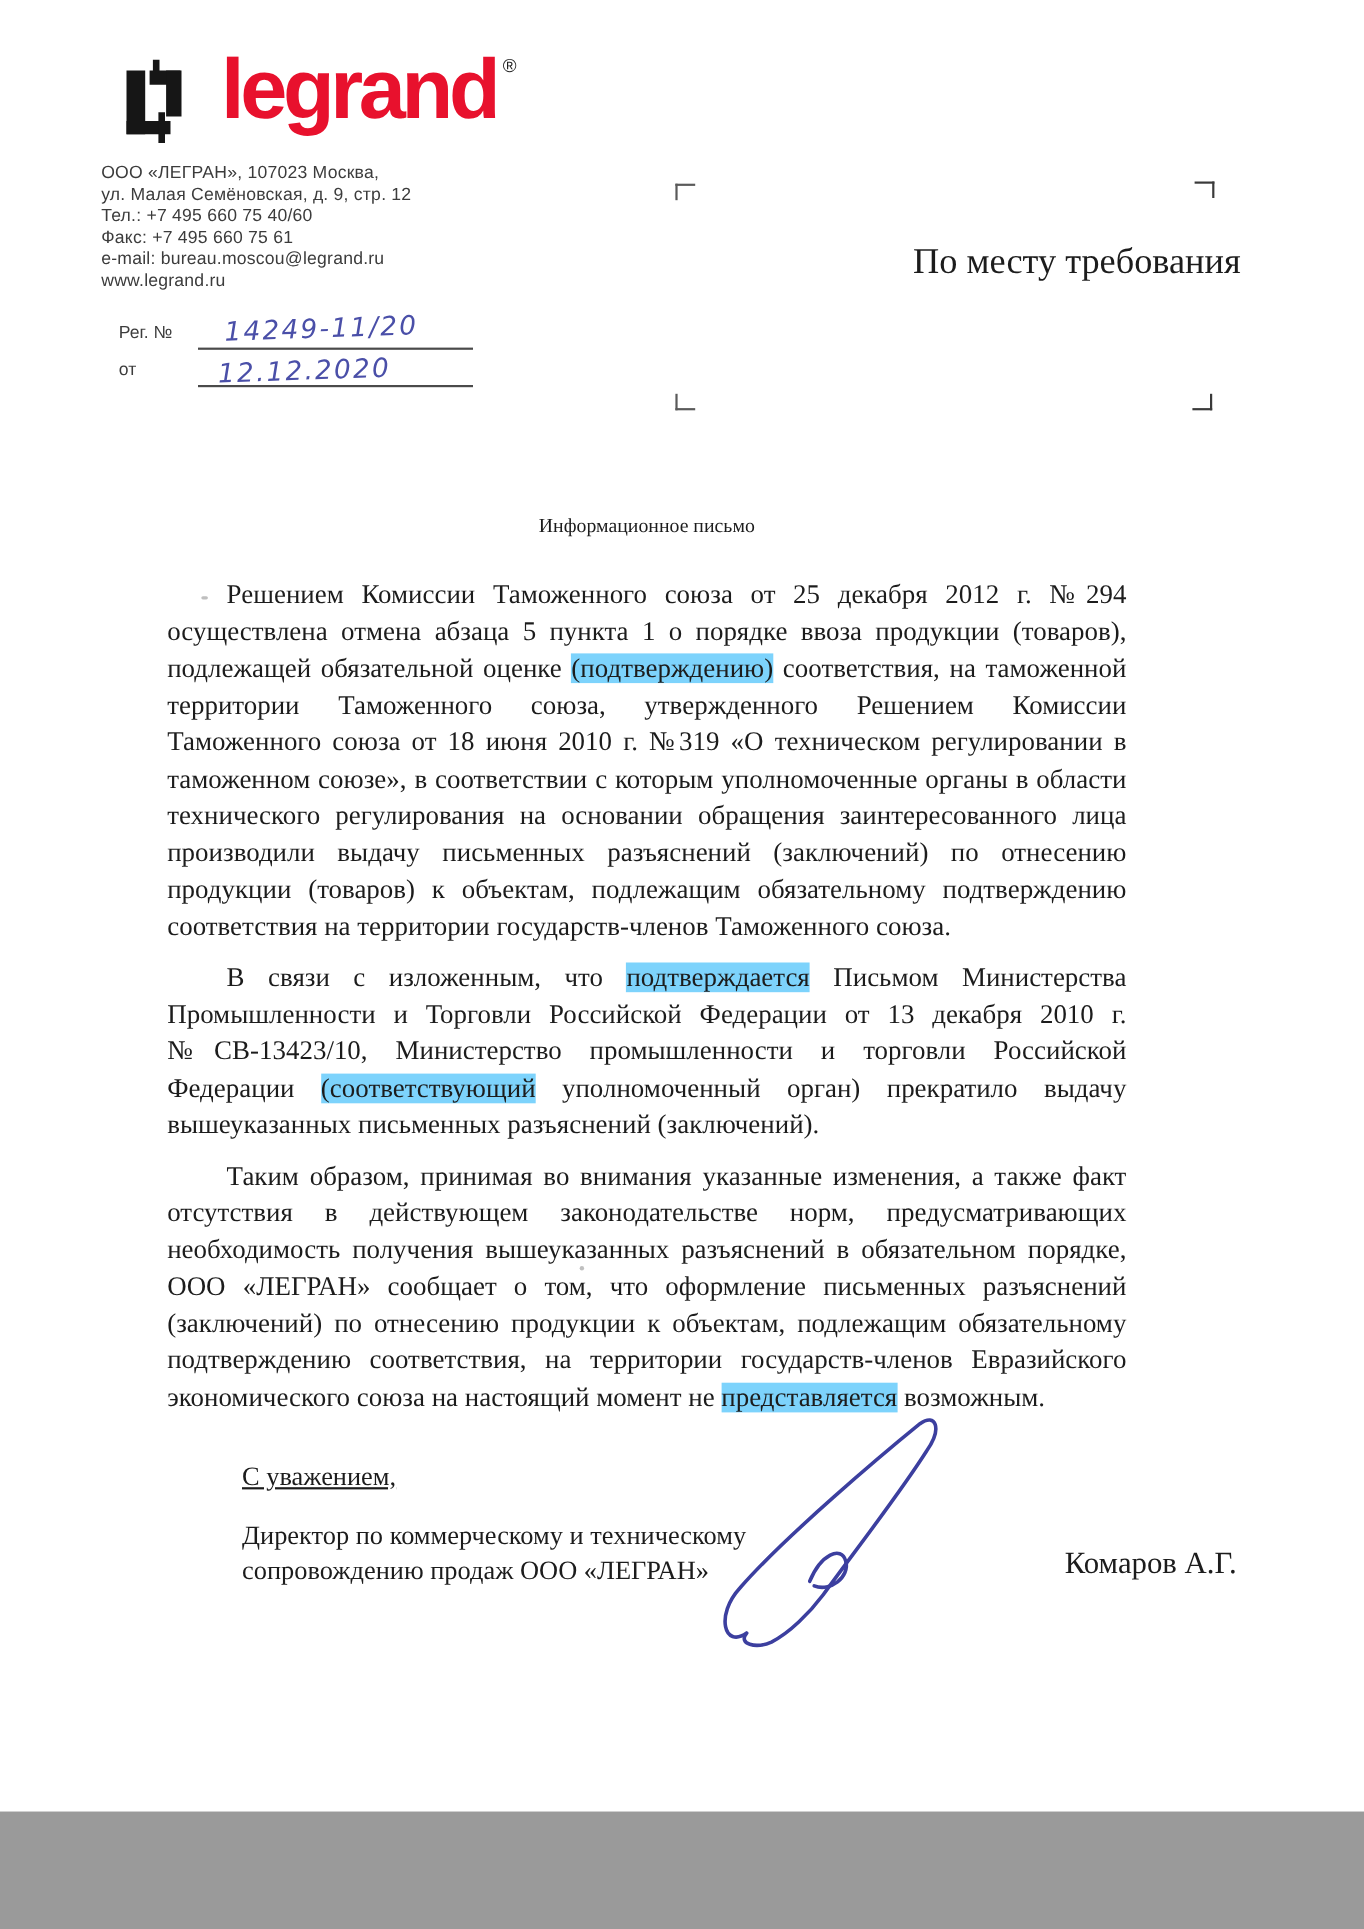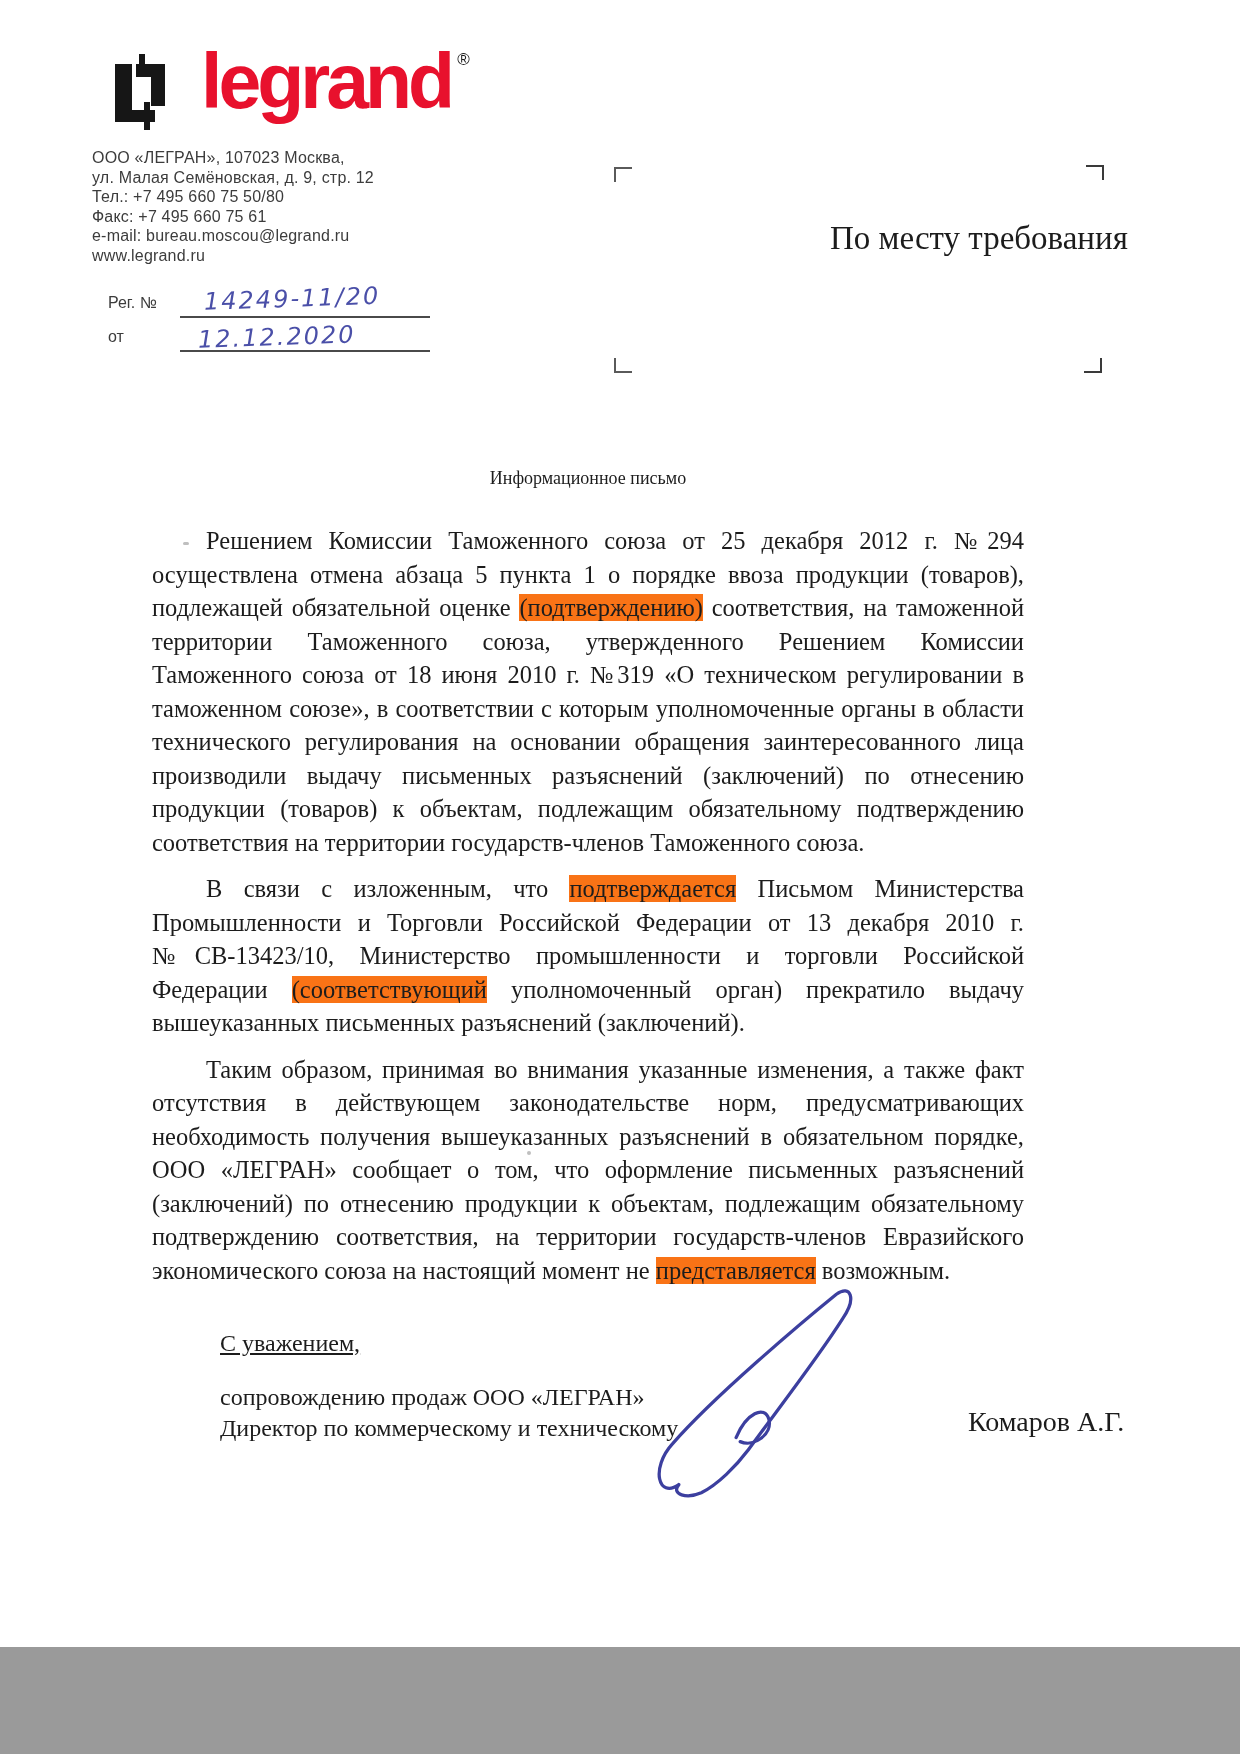--- a/index.html
+++ b/index.html
@@ -63,21 +63,21 @@
   .title{
     position:absolute;left:152px;top:468px;width:872px;
     text-align:center;font-size:18px;
   }
   .body-block{
     position:absolute;left:152px;top:524px;width:872px;
     font-size:24.5px;line-height:33.5px;
     text-align:justify;
   }
   .body-block p{margin:0 0 13px 0;text-indent:54px;}
-  .hl{background:#f97316;}
+  .hl{background:#7dd3fc;}
   
   .salutation{position:absolute;left:220px;top:1330px;font-size:24px;text-decoration:underline;}
   .position{position:absolute;left:220px;top:1382px;font-size:24px;line-height:31px;}
   .signer{position:absolute;left:968px;top:1406px;font-size:28px;}
   .signature{position:absolute;left:648px;top:1282px;width:256px;height:220px;}
   
   .speck{position:absolute;background:#bfbfbf;border-radius:2px;}
   .speck.s1{left:183px;top:542px;width:6px;height:3px;}
   .speck.s2{left:527px;top:1151px;width:4px;height:4px;}
 </style>
@@ -97,21 +97,21 @@
         <path d="M35 48 h6 v28 h-6 z"></path>
       </g>
     </svg>
     <span class="logo-word">legrand</span>
     <span class="logo-reg">®</span>
   </div>
 
   <div class="contact">
     <div>ООО «ЛЕГРАН», 107023 Москва,</div>
     <div>ул. Малая Семёновская, д. 9, стр. 12</div>
-    <div>Тел.:  +7 495 660 75 50/80</div>
+    <div>Тел.:  +7 495 660 75 40/60</div>
     <div>Факс: +7 495 660 75 61</div>
     <div>e-mail: bureau.moscou@legrand.ru</div>
     <div>www.legrand.ru</div>
   </div>
 
   <div class="reg-block">
     <div class="reg-row">
       <span class="reg-label">Рег. №</span>
       <span class="reg-line"></span>
       <span class="hand">14249-11/20</span>
@@ -133,22 +133,22 @@
   <div class="title">Информационное письмо</div>
 
   <div class="body-block">
     <p>Решением Комиссии Таможенного союза от 25 декабря 2012 г. №294 осуществлена отмена абзаца 5 пункта 1 о порядке ввоза продукции (товаров), подлежащей обязательной оценке <span class="hl">(подтверждению)</span> соответствия, на таможенной территории Таможенного союза, утвержденного Решением Комиссии Таможенного союза от 18 июня 2010 г. №319 «О техническом регулировании в таможенном союзе», в соответствии с которым уполномоченные органы в области технического регулирования на основании обращения заинтересованного лица производили выдачу письменных разъяснений (заключений) по отнесению продукции (товаров) к объектам, подлежащим обязательному подтверждению соответствия на территории государств-членов Таможенного союза.</p>
     <p>В связи с изложенным, что <span class="hl">подтверждается</span> Письмом Министерства Промышленности и Торговли Российской Федерации от 13 декабря 2010 г. №СВ-13423/10, Министерство промышленности и торговли Российской Федерации <span class="hl">(соответствующий</span> уполномоченный орган) прекратило выдачу вышеуказанных письменных разъяснений (заключений).</p>
     <p>Таким образом, принимая во внимания указанные изменения, а также факт отсутствия в действующем законодательстве норм, предусматривающих необходимость получения вышеуказанных разъяснений в обязательном порядке, ООО «ЛЕГРАН» сообщает о том, что оформление письменных разъяснений (заключений) по отнесению продукции к объектам, подлежащим обязательному подтверждению соответствия, на территории государств-членов Евразийского экономического союза на настоящий момент не <span class="hl">представляется</span> возможным.</p>
   </div>
 
   <div class="salutation">С уважением,</div>
   <div class="position">
+    <div>Директор по коммерческому и техническому</div>
     <div>сопровождению продаж ООО «ЛЕГРАН»</div>
-    <div>Директор по коммерческому и техническому</div>
   </div>
 
   <svg class="signature" viewBox="0 0 250 215" aria-hidden="true">
     <g fill="none" stroke="#3c3f9f" stroke-width="3.2" stroke-linecap="round">
       <path d="M30,198 C10,212 2,182 24,158 C64,112 152,38 184,12 C198,2 204,16 190,36 C166,74 124,128 98,164 C86,180 68,198 52,206 C38,212 22,208 30,198"></path>
       <path d="M86,152 C96,128 114,120 118,134 C122,148 104,162 90,156"></path>
     </g>
   </svg>
 
   <div class="signer">Комаров А.Г.</div>

